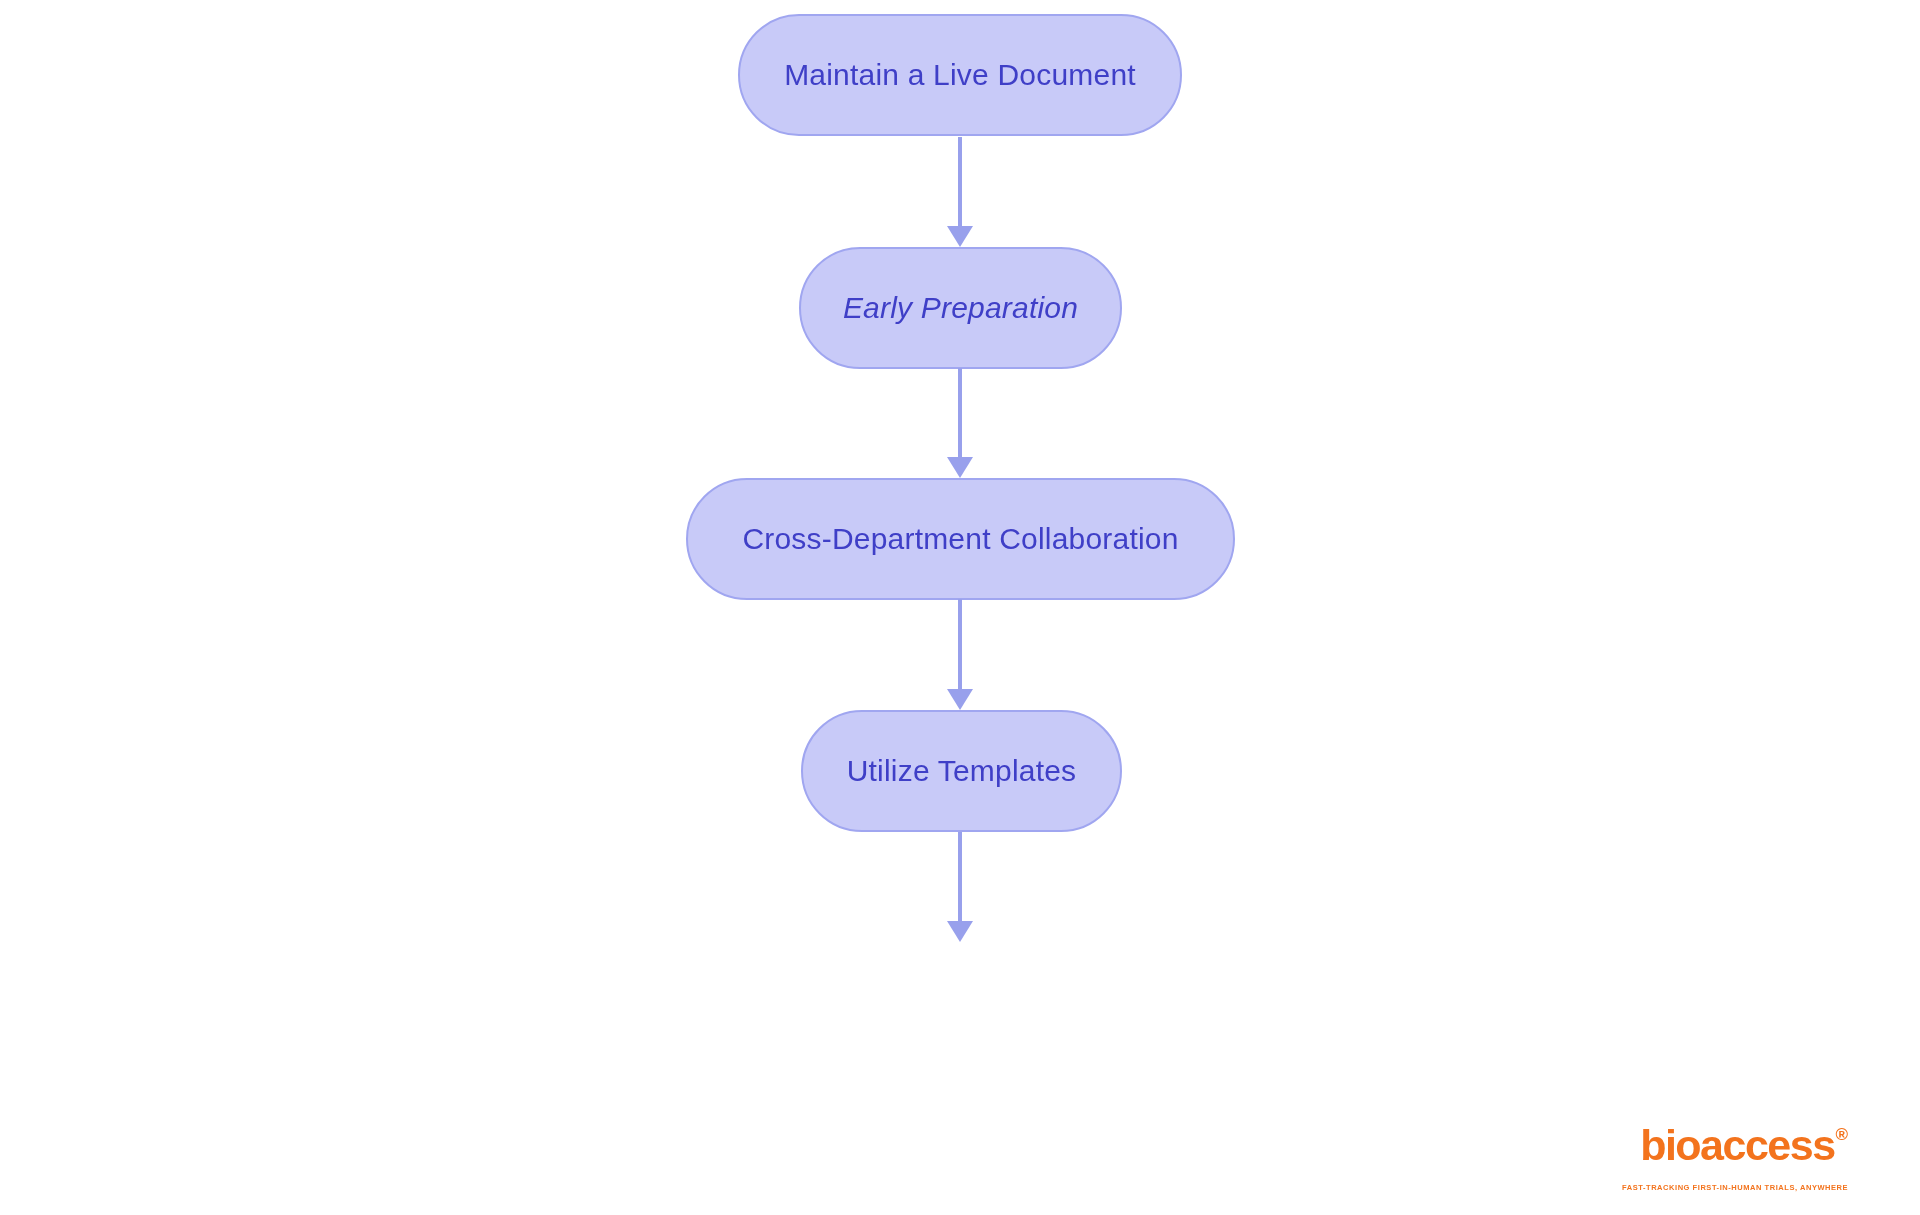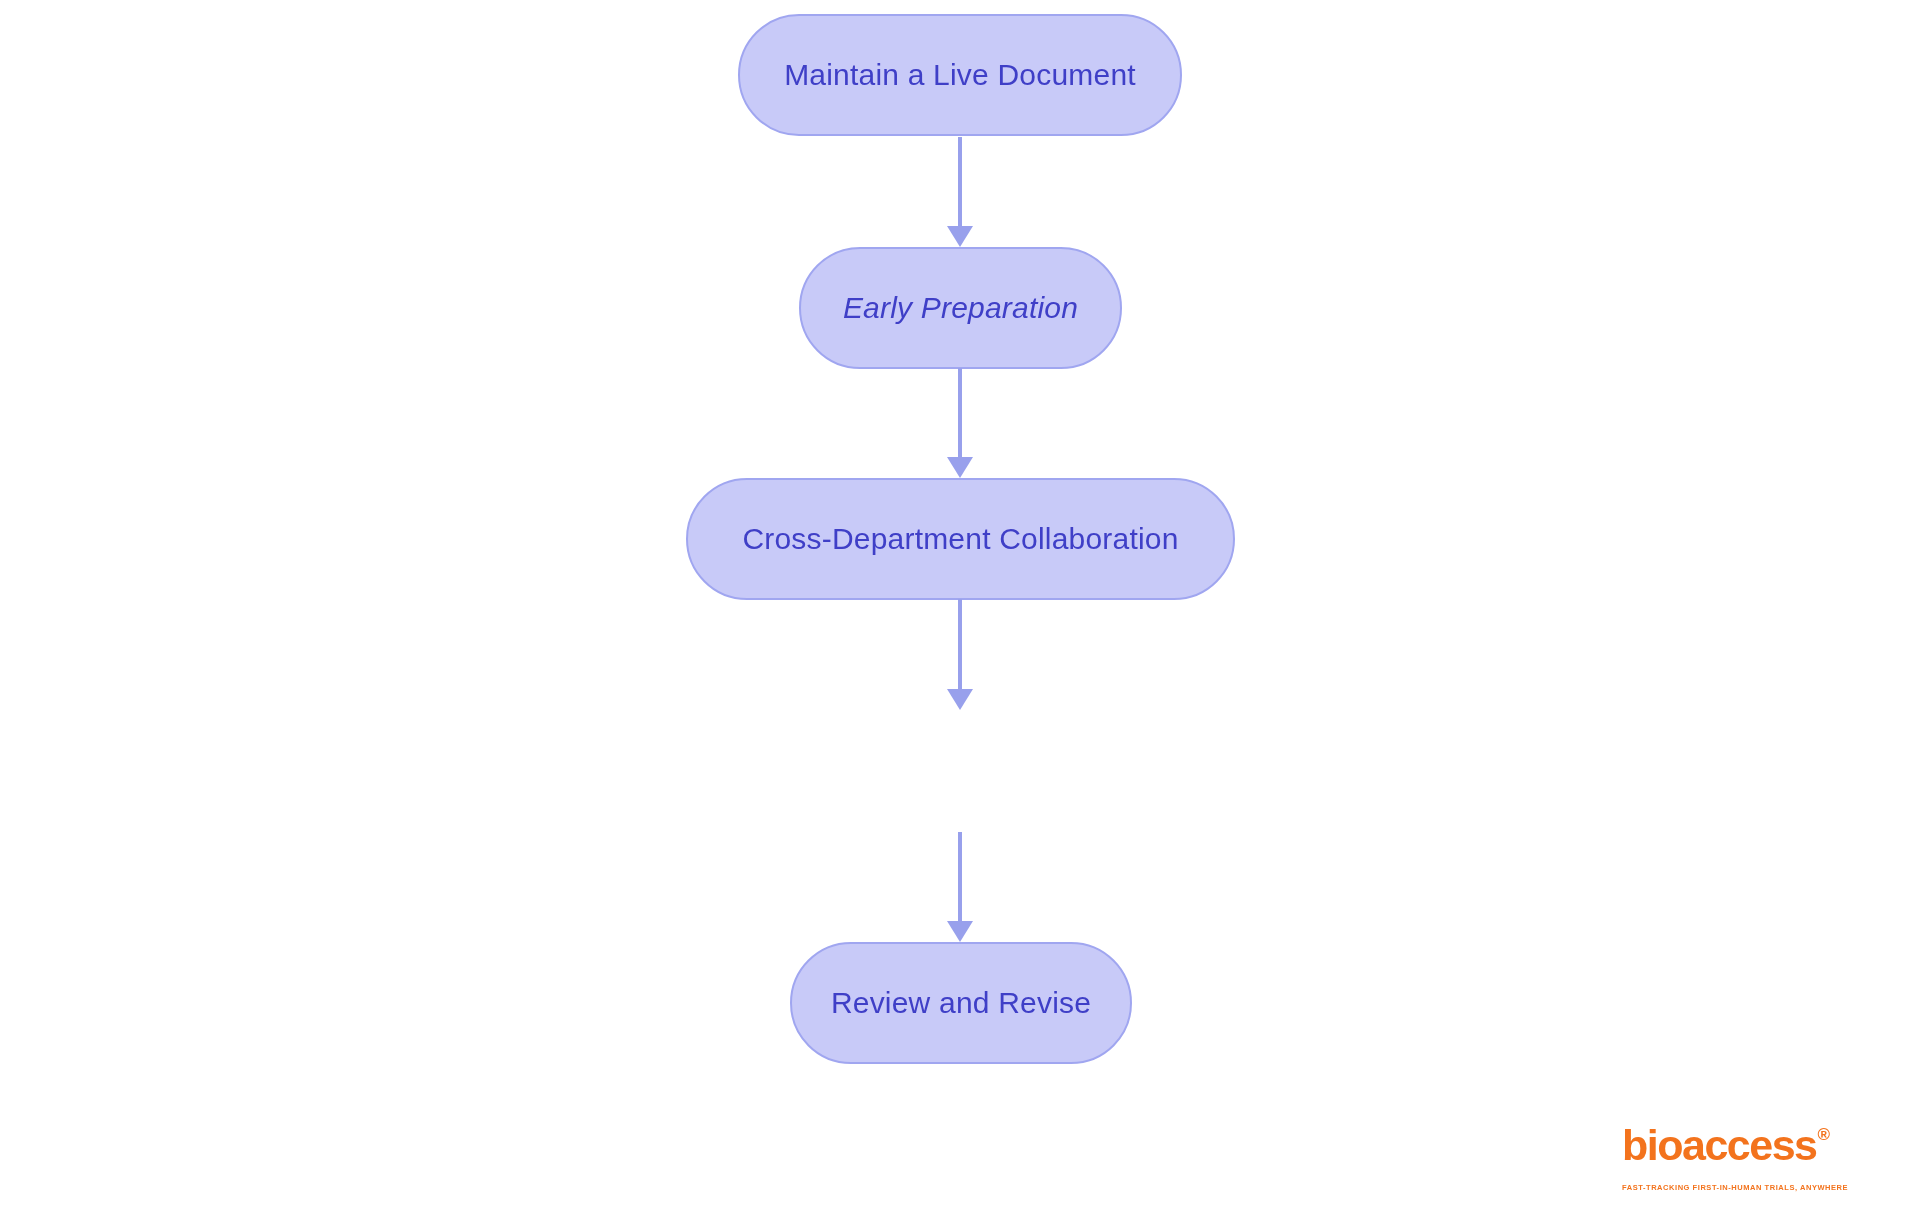--- a/index.html
+++ b/index.html
@@ -3,21 +3,21 @@
 <meta charset="utf-8">
 <style>
   :root {
     --background: #FFFFFF;
     --node-fill: #C8CAF8;
     --node-border: #A0A6F0;
     --node-text: #3F3FC7;
     --arrow: #98A0EC;
     --logo-orange: #F3731D;
   }
-  * { box-sizing: border-box; }
+  * { box-sizing: border-box; text-align: right; }
   html, body { margin: 0; padding: 0; }
   body {
     background: var(--background);
     font-family: "Liberation Sans", sans-serif;
   }
   .canvas {
     position: relative;
     width: 1920px;
     height: 1215px;
     background: var(--background);
@@ -130,28 +130,28 @@
 
   <div class="node node-3">
     <span>Cross-Department Collaboration</span>
   </div>
 
   <div class="arrow arrow-3">
     <div class="stem"></div>
     <div class="head"></div>
   </div>
 
+  <div class="node node-4">
+    <span>Utilize Templates</span>
+  </div>
 
   <div class="arrow arrow-4">
     <div class="stem"></div>
     <div class="head"></div>
   </div>
 
-  <div class="node node-5">
-    <span>Review and Revise</span>
-  </div>
 
   <div class="logo">
     <div class="logo-word"><span>bioaccess</span><span class="logo-reg">®</span></div>
     <div class="logo-tagline">FAST-TRACKING FIRST-IN-HUMAN TRIALS, ANYWHERE</div>
   </div>
 
 </div>
 
 </body></html>

